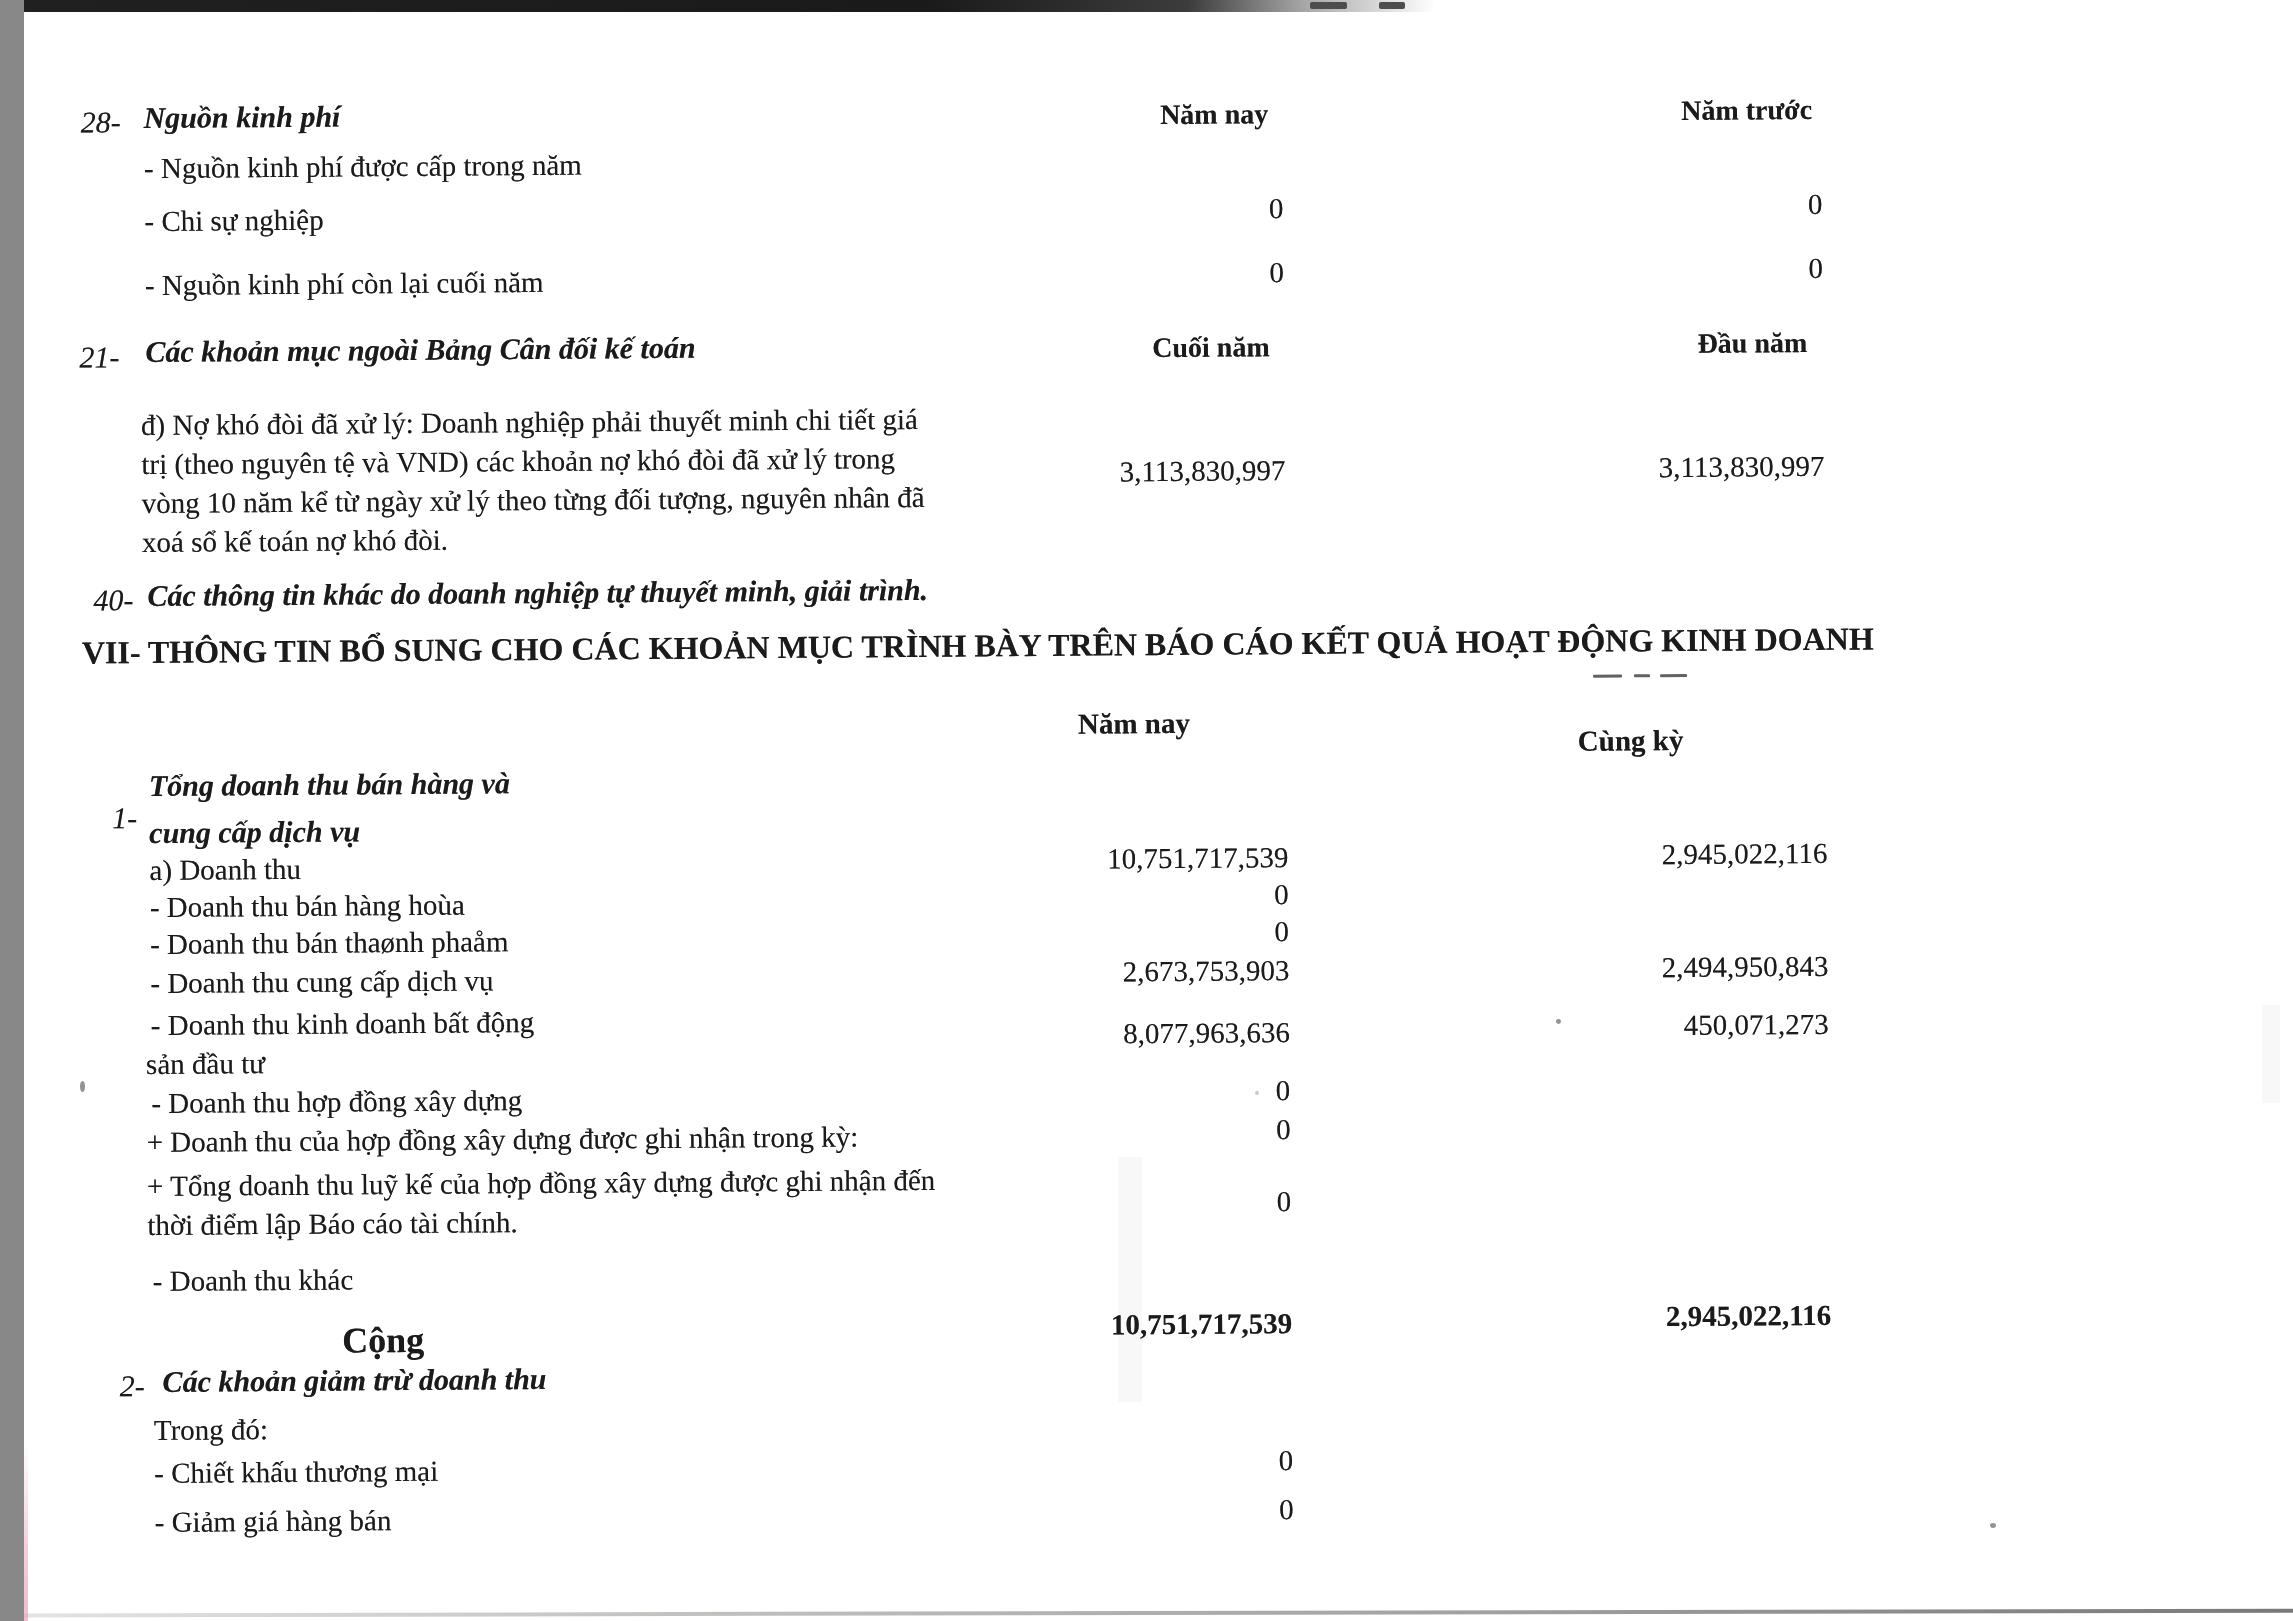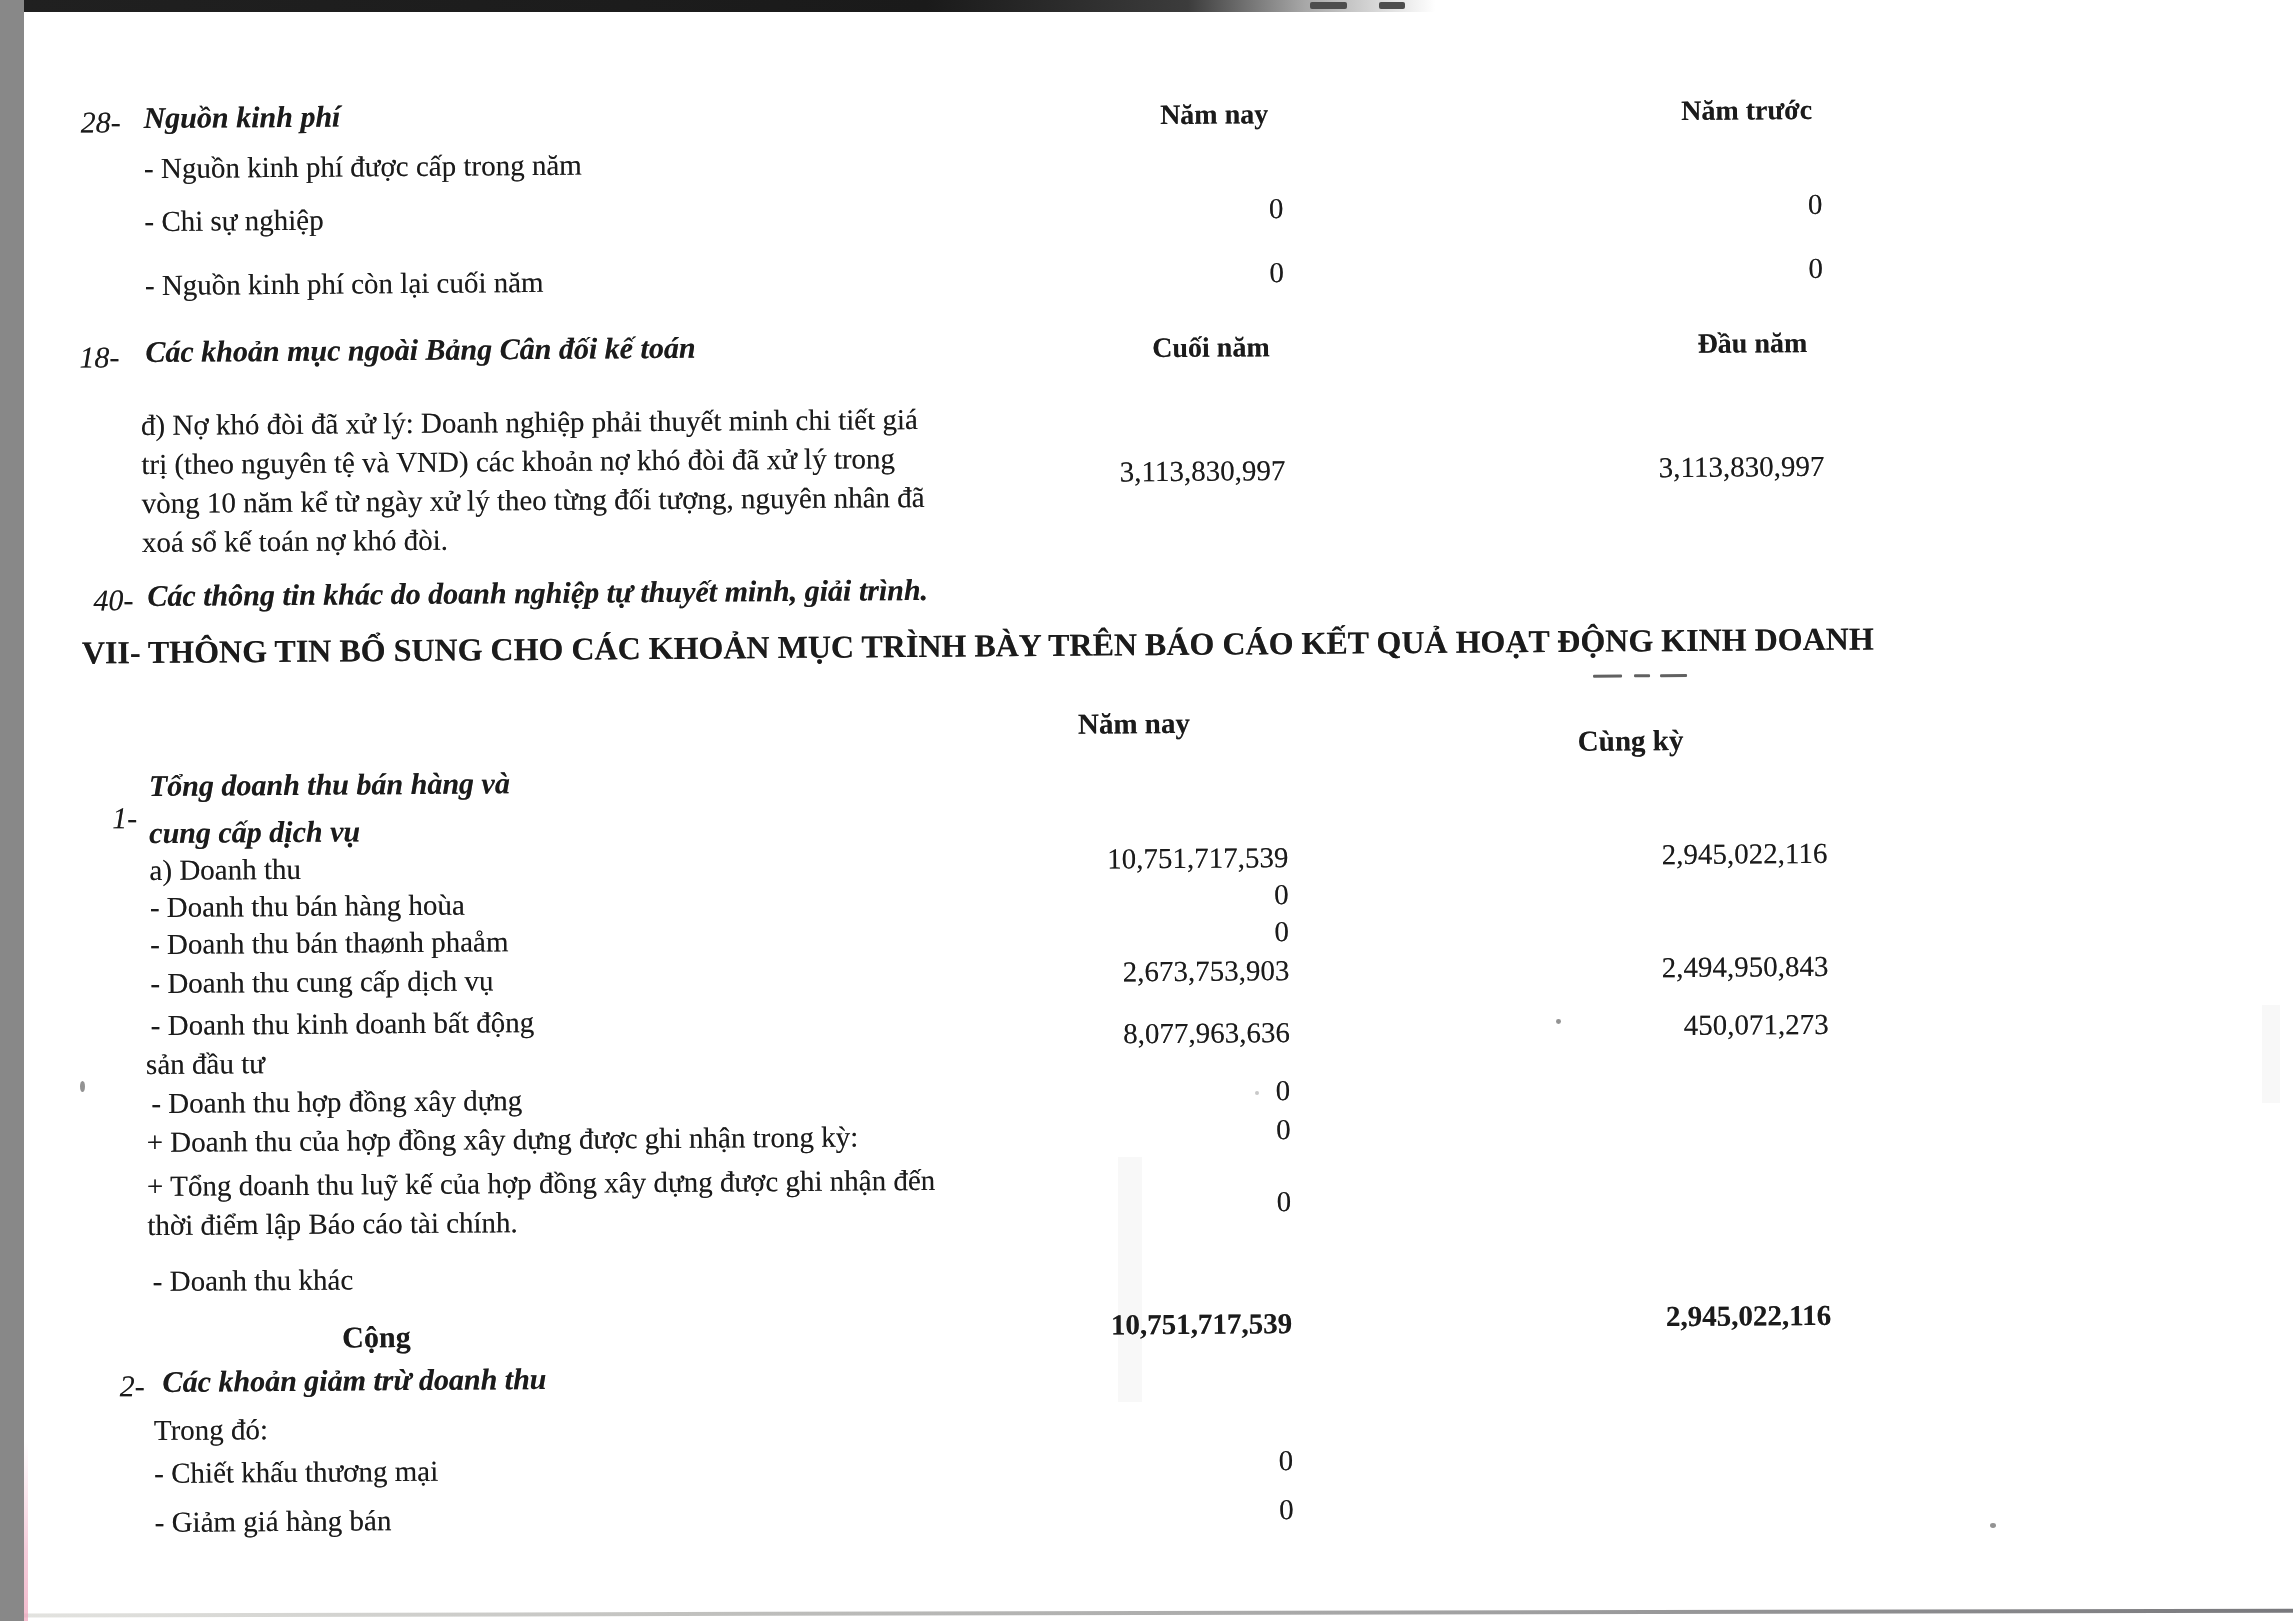--- a/index.html
+++ b/index.html
@@ -85,21 +85,21 @@
         <span class="t v2">0</span>
       </div>
       <div class="row" style="top:270px;">
         <span class="t lbl">- Nguồn kinh phí còn lại cuối năm</span>
         <span class="t v1">0</span>
         <span class="t v2">0</span>
       </div>
     </div>
 
     <div>
-      <span class="t num" style="left:59px;top:341px;">18-</span>
+      <span class="t num" style="left:59px;top:341px;">21-</span>
       <span class="t bi" style="left:125px;top:336px;font-size:30px;">Các khoản mục ngoài Bảng Cân đối kế toán</span>
       <span class="t hdr" style="left:1117px;top:341px;width:147px;">Cuối năm</span>
       <span class="t hdr" style="left:1661px;top:341px;width:142px;">Đầu năm</span>
 
       <div class="t" style="left:120px;top:407px;line-height:39px;">
         <div class="noteline">đ) Nợ khó đòi đã xử lý: Doanh nghiệp phải thuyết minh chi tiết giá</div>
         <div class="noteline">trị (theo nguyên tệ và VND) các khoản nợ khó đòi đã xử lý trong</div>
         <div class="noteline">vòng 10 năm kể từ ngày xử lý theo từng đối tượng, nguyên nhân đã</div>
         <div class="noteline">xoá sổ kế toán nợ khó đòi.</div>
       </div>
@@ -172,21 +172,21 @@
           <span class="t" style="position:absolute;left:120px;top:39px;">thời điểm lập Báo cáo tài chính.</span>
           <span class="t v1" style="top:23.5px;">0</span>
           <span class="t v2" style="top:23.5px;"></span>
         </div>
         <div class="row" style="top:1266px;">
           <span class="t lbl">- Doanh thu khác</span>
           <span class="t v1"></span>
           <span class="t v2"></span>
         </div>
         <div class="row" style="top:1323px;">
-          <span class="t b" style="position:absolute;left:314px;top:0;font-size:30px;">Cộng</span>
+          <span class="t b" style="position:absolute;left:314px;top:0;font-size:36px;">Cộng</span>
           <span class="t v1 b" style="top:-5.9px;">10,751,717,539</span>
           <span class="t v2 b" style="top:-9.8px;">2,945,022,116</span>
         </div>
       </div>
 
       <div>
         <span class="t num" style="left:91px;top:1370px;">2-</span>
         <span class="t bi" style="left:134px;top:1366px;font-size:30px;">Các khoản giảm trừ doanh thu</span>
         <span class="t" style="left:125px;top:1415px;">Trong đó:</span>
 

